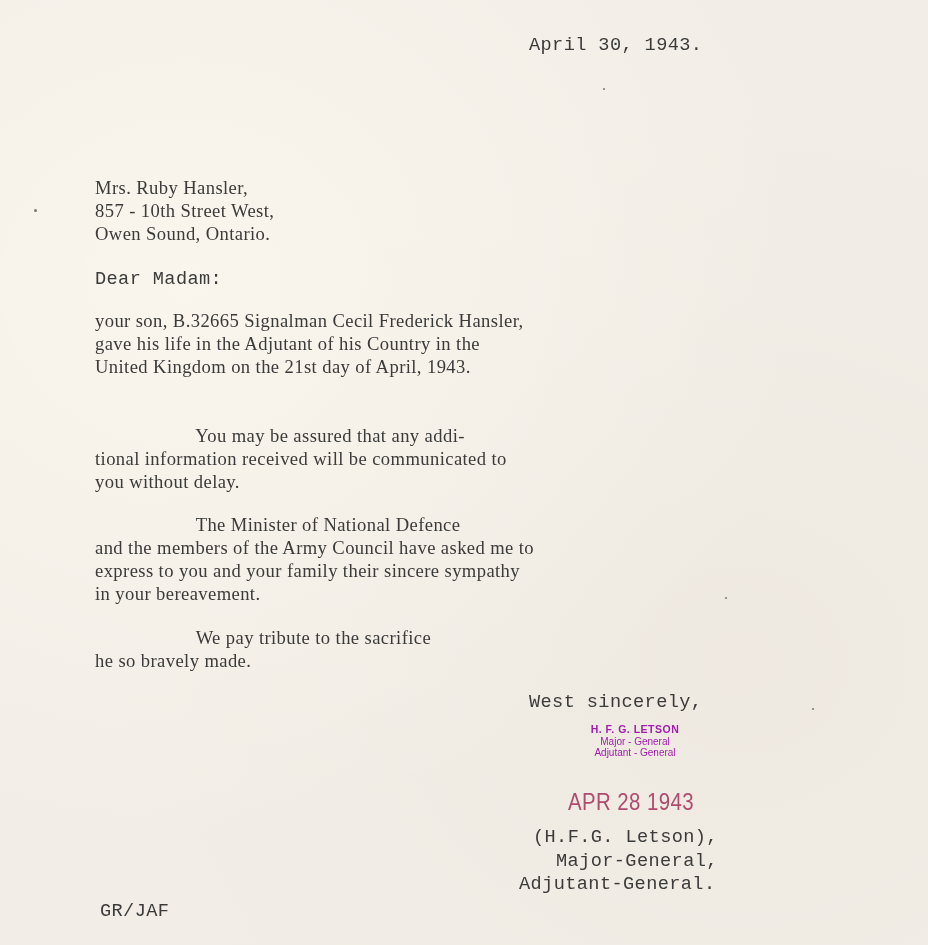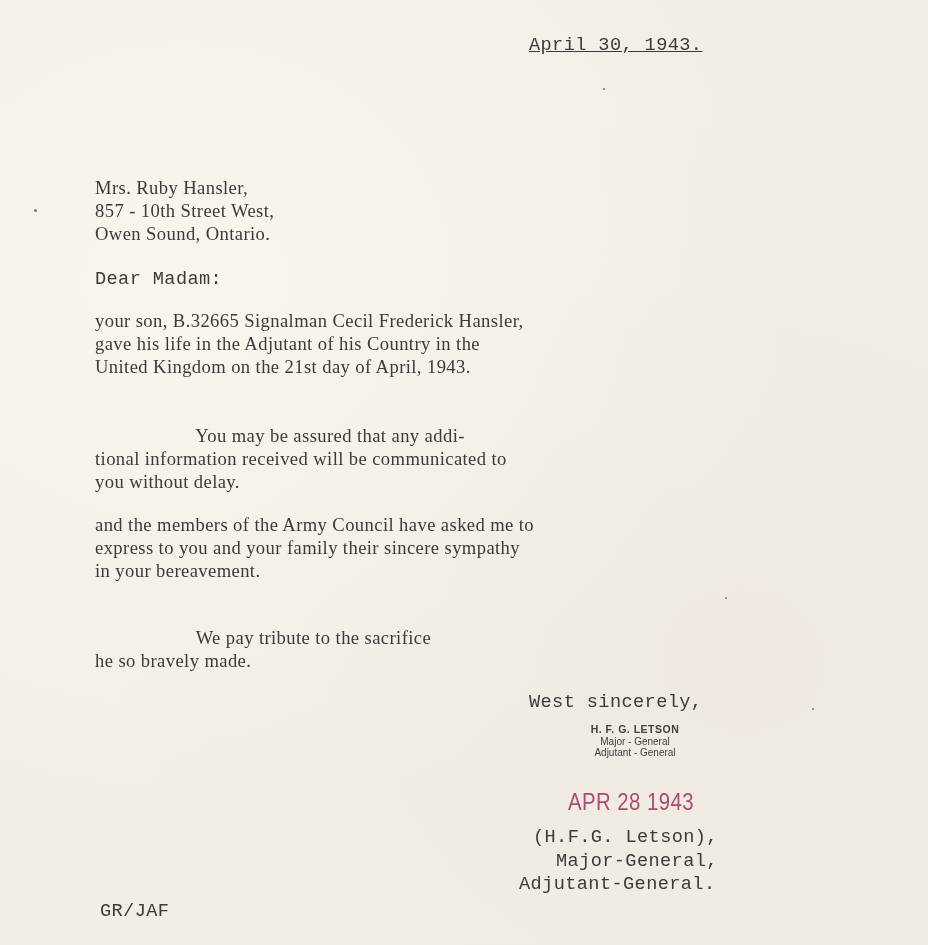--- a/index.html
+++ b/index.html
@@ -16,40 +16,40 @@
   .page { position: absolute; inset: 0; }
   .line {
     position: absolute; white-space: pre;
     font-size: 18.6px; letter-spacing: 0.4px;
     line-height: 23px;
   }
   .block { position: absolute; font-family: Liberation Serif, serif; }
   .block .line { position: static; display: block; }
   .stamp-name {
     position: absolute; left: 580px; top: 724px; width: 110px;
-    text-align: center; color: #404040;
+    text-align: center; color: #a21caf;
     font-family: "Liberation Sans", "DejaVu Sans", sans-serif;
     line-height: 11.5px;
   }
   .stamp-name .s1 { font-size: 10.5px; font-weight: bold; letter-spacing: 0.5px; display:block; }
   .stamp-name .s2 { font-size: 10px; display:block; }
   .date-stamp {
     position: absolute; left: 568px; top: 788px;
     font-family: "Liberation Sans", "DejaVu Sans", sans-serif;
     font-size: 24px; color: #b04a70; letter-spacing: 0.5px;
     transform: scaleX(0.85); transform-origin: left center;
   }
   .speck { position: absolute; width: 3px; height: 3px; border-radius: 50%; background: #7a7570; }
 </style>
 </head>
 <body>
 
 <div class="page">
 
-  <div class="line" style="left:529px; top:34px;text-decoration:underline;">April 30, 1943.</div>
+  <div class="line" style="left:529px; top:34px;">April 30, 1943.</div>
 
   <div class="block" style="left:95px; top:176px;">
     <span class="line">Mrs. Ruby Hansler,</span>
     <span class="line">857 - 10th Street West,</span>
     <span class="line">Owen Sound, Ontario.</span>
   </div>
 
   <div class="line" style="left:95px; top:268px;">Dear Madam:</div>
 
   <div class="block" style="left:95px; top:309px;">
@@ -58,20 +58,21 @@
     <span class="line">United Kingdom on the 21st day of April, 1943.</span>
   </div>
 
   <div class="block" style="left:95px; top:424px;">
     <span class="line">                    You may be assured that any addi-</span>
     <span class="line">tional information received will be communicated to</span>
     <span class="line">you without delay.</span>
   </div>
 
   <div class="block" style="left:95px; top:513px;">
+    <span class="line">                    The Minister of National Defence</span>
     <span class="line">and the members of the Army Council have asked me to</span>
     <span class="line">express to you and your family their sincere sympathy</span>
     <span class="line">in your bereavement.</span>
   </div>
 
   <div class="block" style="left:95px; top:626px;">
     <span class="line">                    We pay tribute to the sacrifice</span>
     <span class="line">he so bravely made.</span>
   </div>
 

